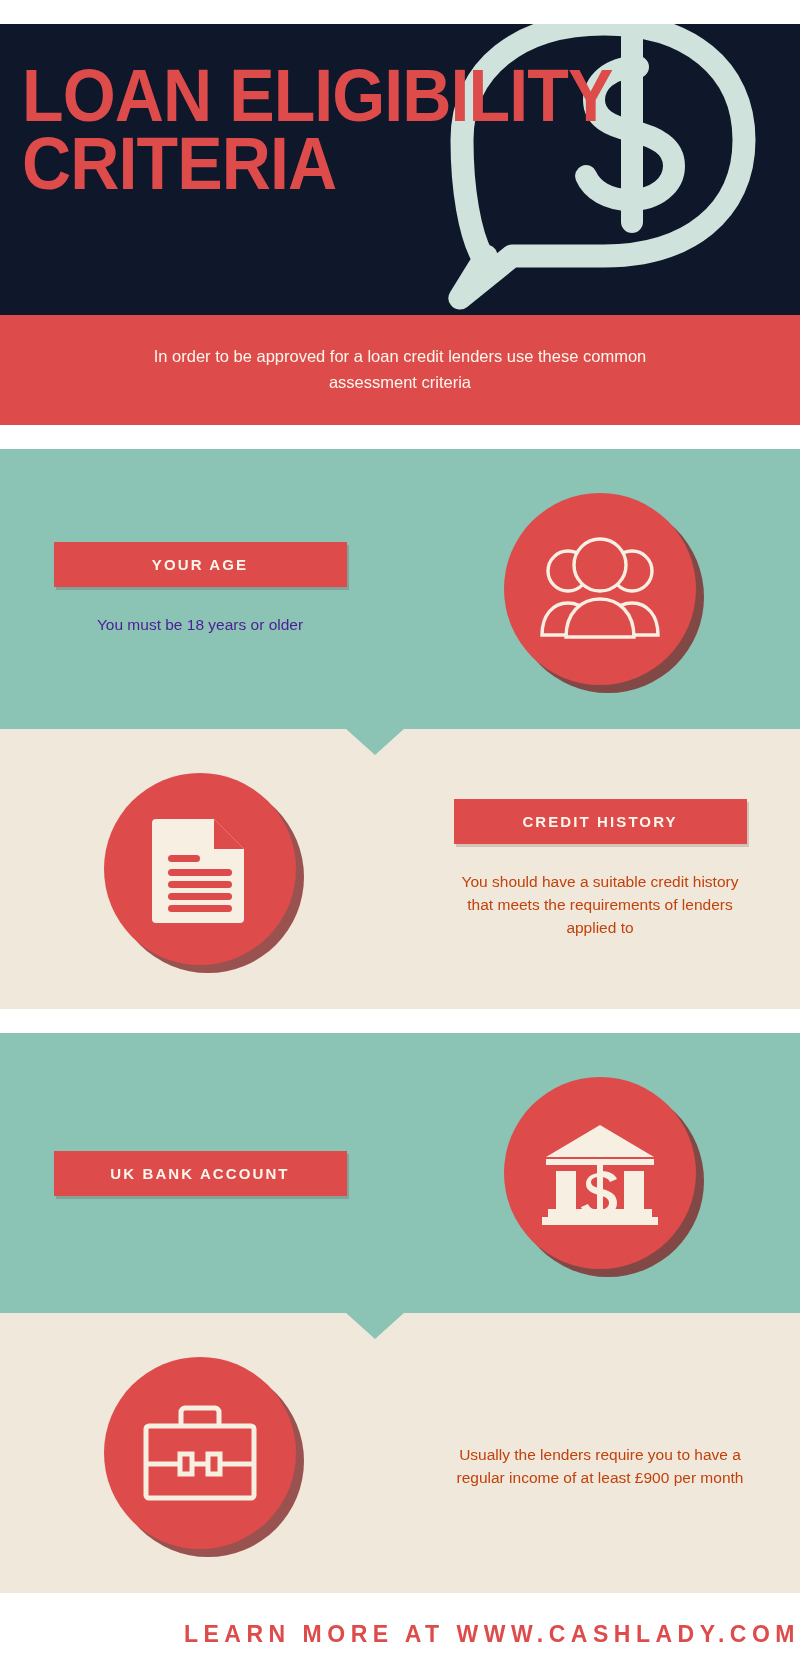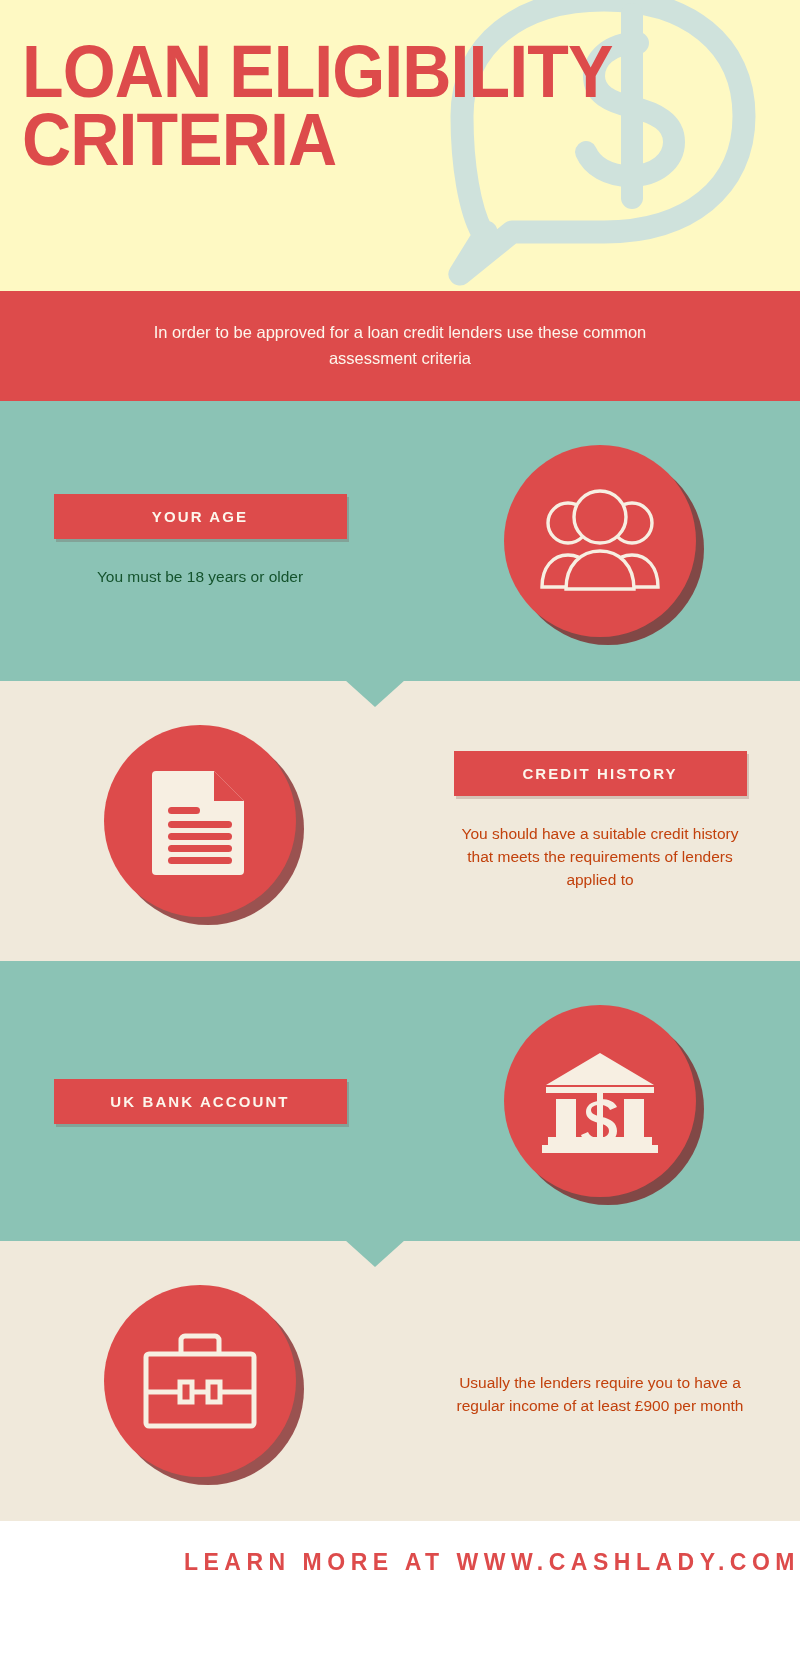--- a/index.html
+++ b/index.html
@@ -5,21 +5,21 @@
   * { box-sizing: border-box; margin: 0; padding: 0; }
   html, body { width: 800px; height: 1672px; }
   body {
     font-family: "Liberation Sans", sans-serif;
     background: #ffffff;
     overflow: hidden;
   }
   .page { position: relative; width: 800px; height: 1672px; background:#fff; }
 
   
-  .header { position: relative; width: 100%; height: 291px; background: #fef9c3; overflow: hidden; }
+  .header { position: relative; width: 100%; height: 291px; background: #0f172a; overflow: hidden; margin-top: 24px; }
   .bubble-wrap { position: absolute; right: 28px; top: -14px; width: 330px; height: 300px; }
   .bubble-wrap svg { display: block; }
   .title {
     position: absolute; left: 22px; top: 38px; width: 700px;
     font-family: "Liberation Sans Narrow","Liberation Sans", sans-serif;
     font-weight: 700;
     font-size: 74px;
     line-height: 0.92;
     letter-spacing: -1px;
     color: #dd4b4b;
@@ -33,21 +33,21 @@
     width: 100%; height: 110px; background: #dd4b4b;
     display: flex; align-items: center; justify-content: center;
   }
   .subtitle {
     color: #fdf6ec; font-size: 16.5px; line-height: 1.55;
     text-align: center; max-width: 520px; font-weight: 400;
   }
 
   
   .section { position: relative; width: 100%; overflow: visible; }
-  .sec-teal  { background: #8bc3b5; }
+  .sec-teal  { background: #8bc3b5; margin-top: 24px; }
   .sec-cream { background: #f0e9db; }
   .sec-h { height: 280px; }
 
   
   .notch {
     position: absolute; bottom: -26px; width: 0; height: 0;
     border-left: 30px solid transparent;
     border-right: 30px solid transparent;
     border-top: 27px solid #8bc3b5;
     z-index: 3;
@@ -74,21 +74,21 @@
   }
   .bar-wide { max-width: 293px; }
 
   .body-text {
     margin-top: 26px;
     font-size: 15.5px;
     line-height: 1.5;
     text-align: center;
     max-width: 290px;
   }
-  .on-teal  { color: #14532d; }
+  .on-teal  { color: #4c1d95; }
   .on-cream { color: #c2410c; }
 
   
   .circle-wrap { position: relative; width: 192px; height: 192px; }
   .circle-shadow {
     position: absolute; left: 8px; top: 8px; width: 192px; height: 192px;
     border-radius: 50%; background: #7d1f22; opacity: .75;
   }
   .circle {
     position: absolute; left: 0; top: 0; width: 192px; height: 192px;

